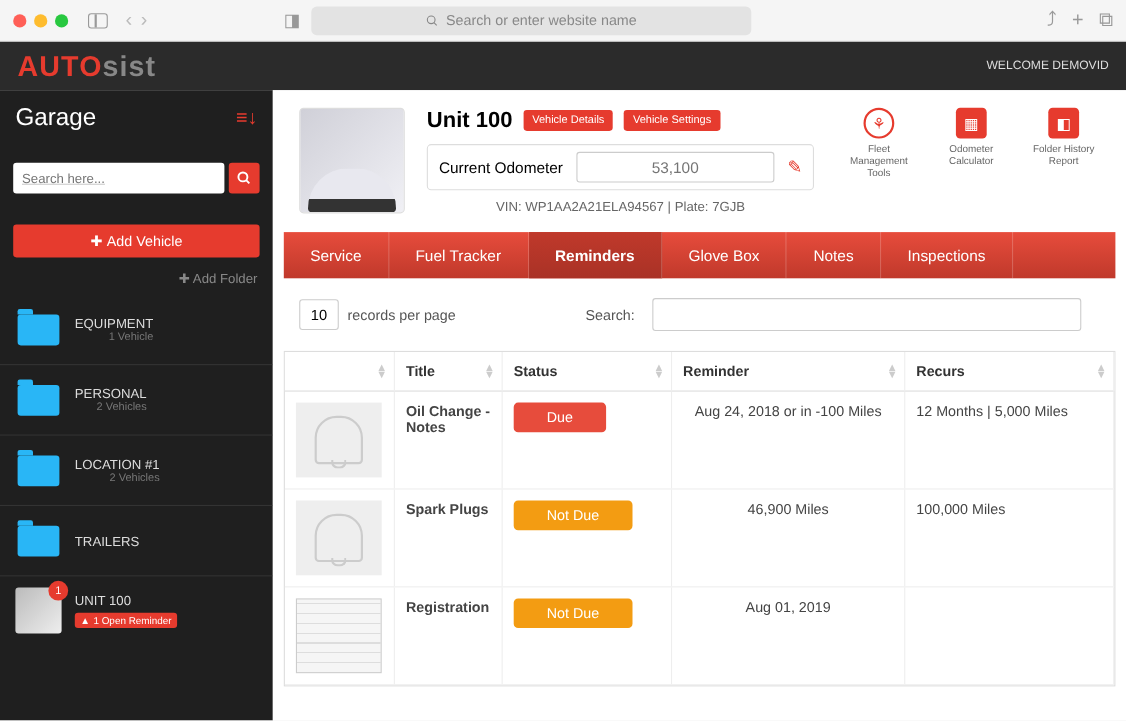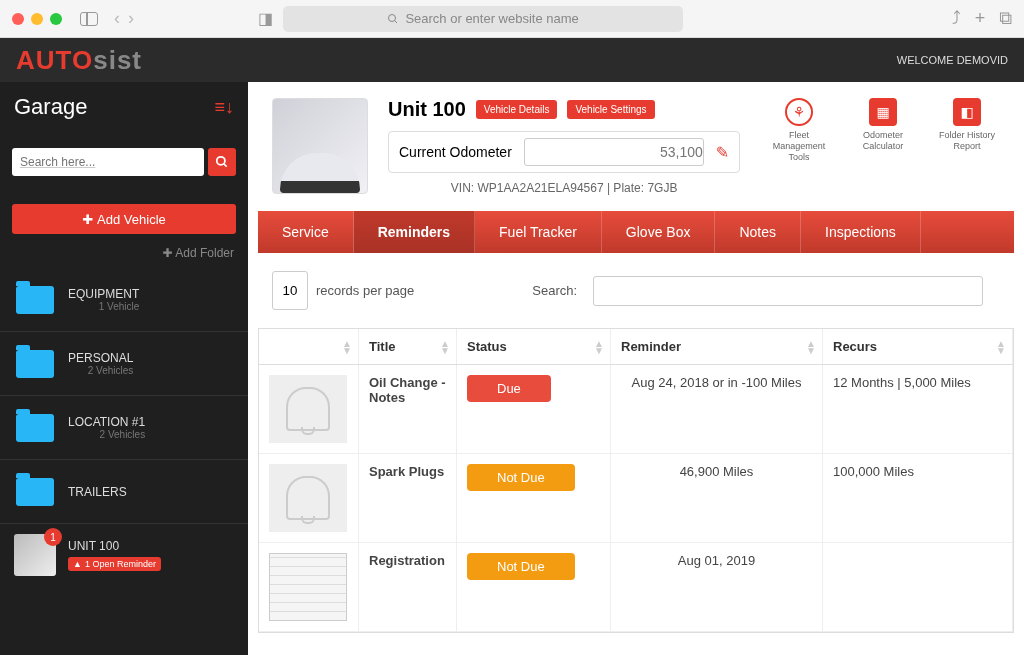--- a/index.html
+++ b/index.html
@@ -50,35 +50,35 @@
 
 .main { flex:1; background:#fff; overflow:hidden; display:flex; flex-direction:column; }
 .vehicle-header { display:flex; padding:16px 24px; gap:20px; }
 .veh-img { width:96px; height:96px; background: linear-gradient(135deg,#d0d0d8,#f0f0f5); border:1px solid #ddd; border-radius:4px; display:flex; align-items:flex-end; justify-content:center; overflow:hidden; }
 .car-shape { width:80px; height:40px; background:#e8e8ef; border-radius: 40px 40px 4px 4px; border-bottom: 12px solid #333; }
 .veh-title-row { display:flex; align-items:center; gap:10px; margin-bottom:10px; }
 .veh-title { font-size:20px; font-weight:bold; }
 .red-pill { background:#e63b2e; color:#fff; font-size:10px; padding:4px 8px; border-radius:3px; border:none; }
 .odo-row { display:flex; align-items:center; gap:12px; border:1px solid #ddd; border-radius:4px; padding:6px 10px; }
 .odo-label { font-size:14px; font-weight:500; }
-.odo-input { width:180px; height:28px; border:1px solid #ccc; border-radius:3px; text-align:right; color:#888; font-size:14px; }
+.odo-input { width:180px; height:28px; border:1px solid #ccc; border-radius:3px; text-align:center; color:#888; font-size:14px; }
 .pencil { color:#e63b2e; }
 .vin-plate { font-size:12px; color:#666; margin-top:8px; text-align:center; }
 .tools { display:flex; gap:18px; margin-left:auto; }
 .tool { display:flex; flex-direction:column; align-items:center; gap:4px; width:66px; }
 .tool-icon { width:28px; height:28px; border:2px solid #e63b2e; border-radius:50%; display:flex; align-items:center; justify-content:center; color:#e63b2e; font-size:14px; }
 .tool-icon.square { border-radius:4px; background:#e63b2e; color:#fff; border:none; }
 .tool-label { font-size:9px; color:#666; text-align:center; line-height:1.2; }
 
 .tabs { display:flex; background: linear-gradient(#e74c3c, #c0392b); height:42px; margin: 0 10px; }
 .tab { flex: 0 0 auto; padding: 0 24px; display:flex; align-items:center; color:#fff; font-size:14px; border-right:1px solid rgba(255,255,255,0.2); cursor:pointer; }
 .tab.active { background: linear-gradient(#c0392b,#a93226); font-weight:bold; }
 
 .table-controls { display:flex; align-items:center; padding:18px 24px; gap:8px; font-size:13px; color:#555; }
-.records-select { width:36px; height:39px; border:1px solid #ccc; border-radius:3px; text-align:center; }
+.records-select { width:36px; height:28px; border:1px solid #ccc; border-radius:3px; text-align:center; }
 .search-label { margin-left:110px; }
 .table-search { width:390px; height:30px; border:1px solid #ccc; border-radius:3px; margin-left:8px; }
 
 .data-table { margin: 0 10px; border:1px solid #ddd; }
 .thead { display:flex; background:#fff; border-bottom:1px solid #ddd; height:36px; }
 .th { border-right:1px solid #eee; display:flex; align-items:center; padding:0 10px; font-size:13px; font-weight:bold; color:#333; position:relative; }
 .sort-arrows { position:absolute; right:6px; color:#ccc; font-size:10px; line-height:7px; }
 .col-img { width:100px; }
 .col-title { width:98px; }
 .col-status { width:154px; }
@@ -223,22 +223,22 @@
         </div>
         <div class="tool">
           <div class="tool-icon square">◧</div>
           <div class="tool-label">Folder History Report</div>
         </div>
       </div>
     </div>
 
     <div class="tabs">
       <div class="tab">Service</div>
+      <div class="tab">Fuel Tracker</div>
       <div class="tab active">Reminders</div>
-      <div class="tab">Fuel Tracker</div>
       <div class="tab">Glove Box</div>
       <div class="tab">Notes</div>
       <div class="tab">Inspections</div>
     </div>
 
     <div class="table-controls">
       <input class="records-select" value="10" style="">
       <span>records per page</span>
       <span class="search-label">Search:</span>
       <input class="table-search" style="">

